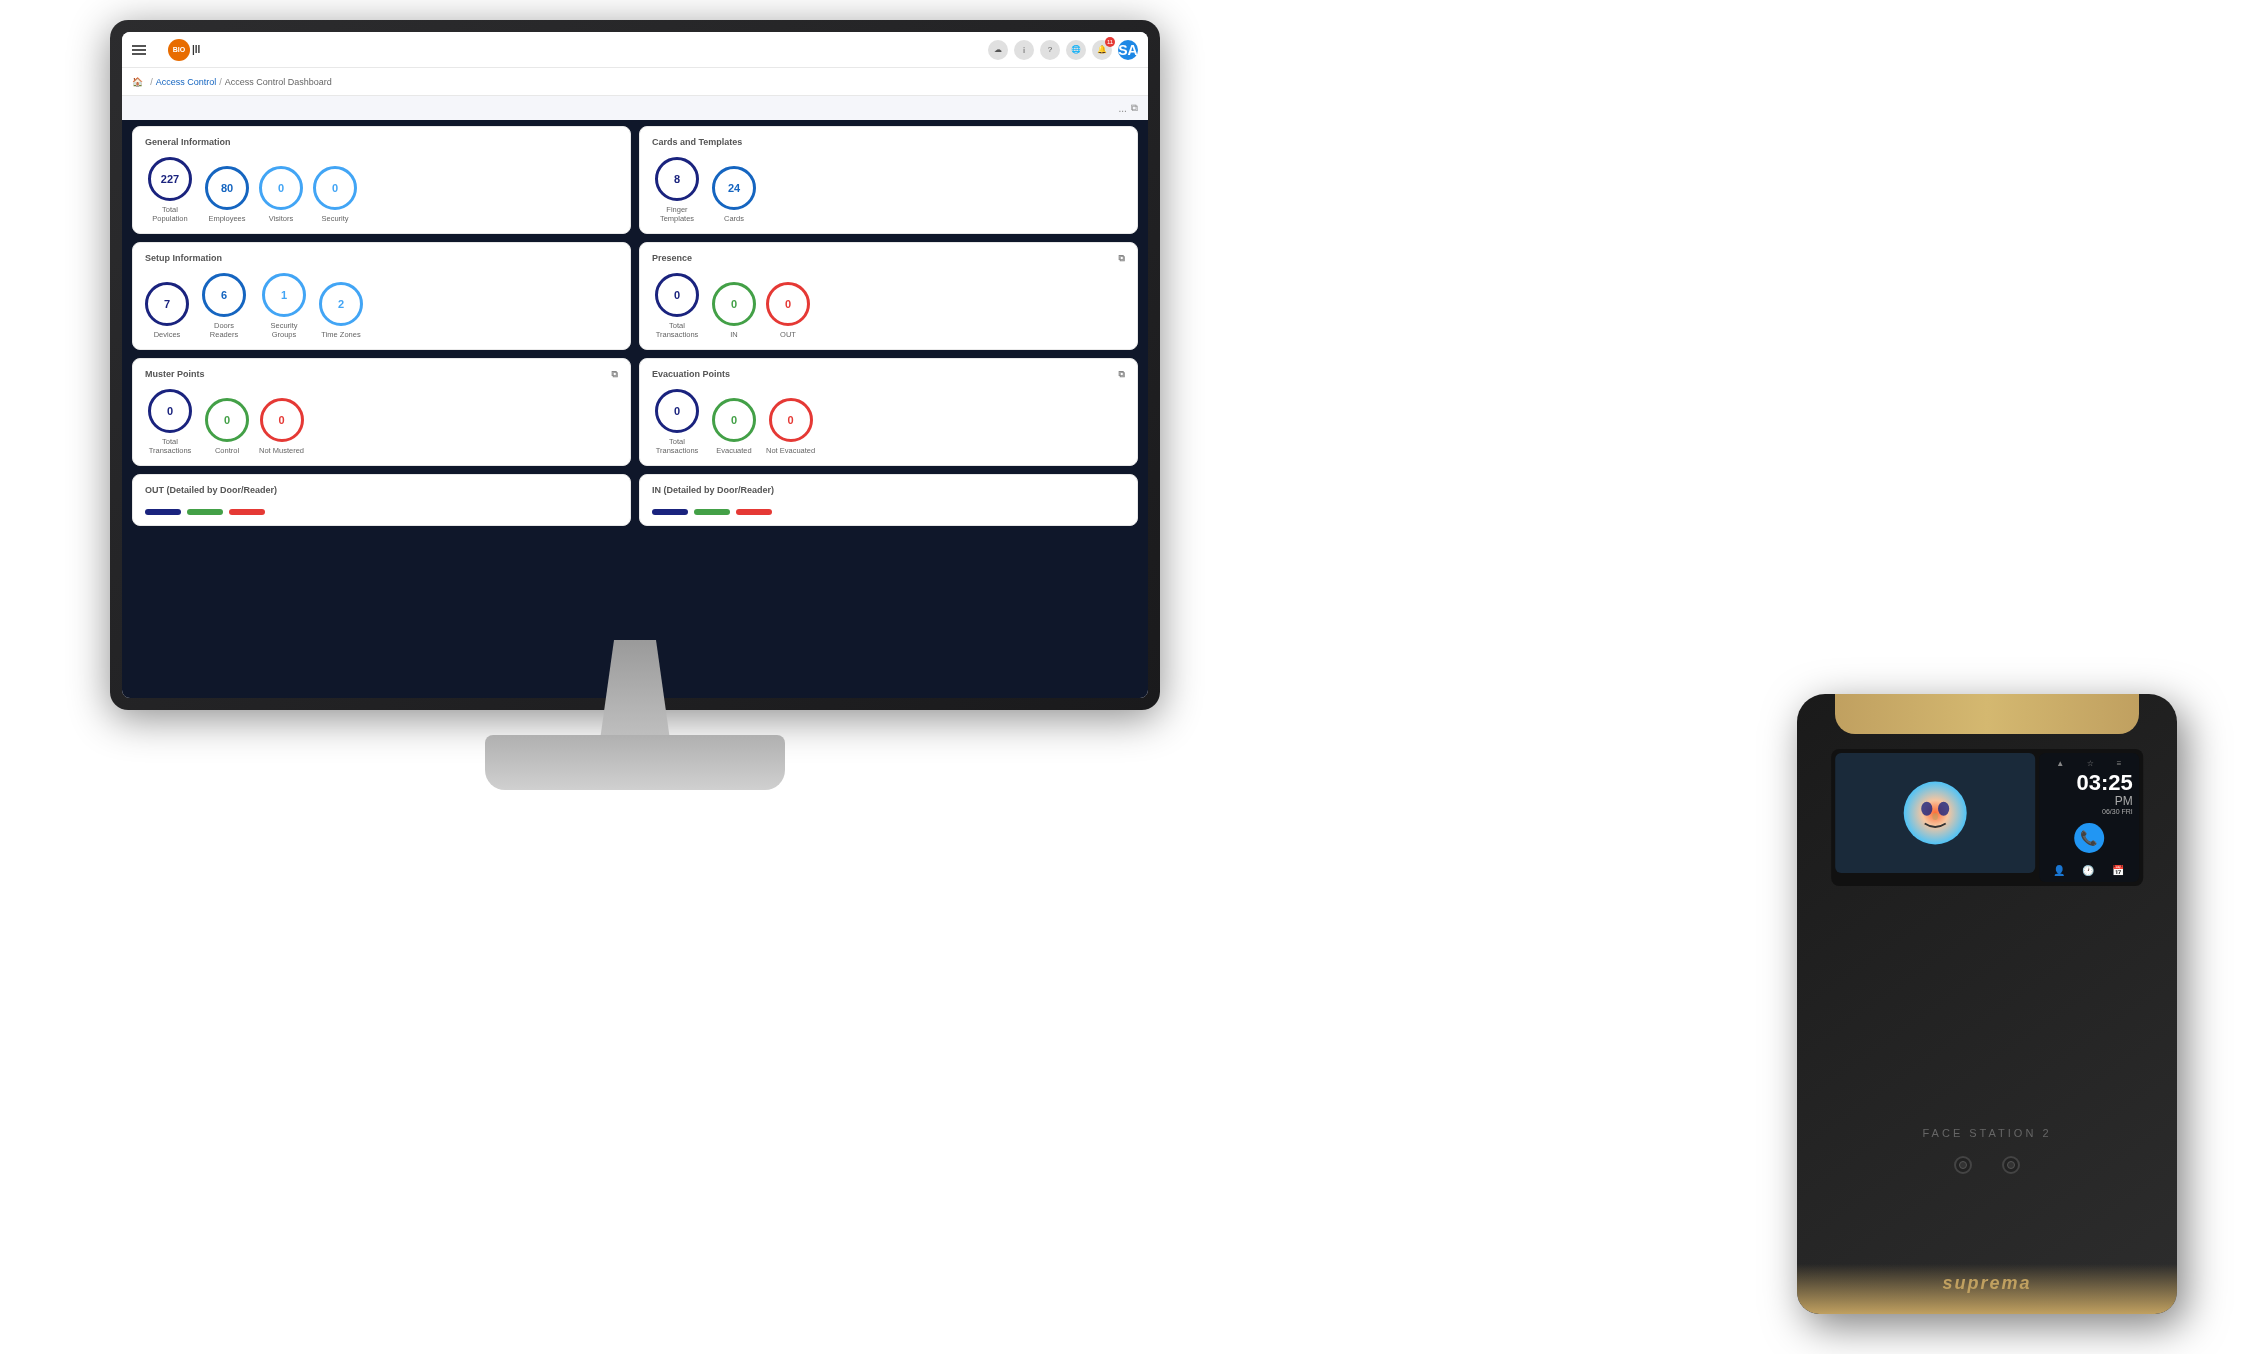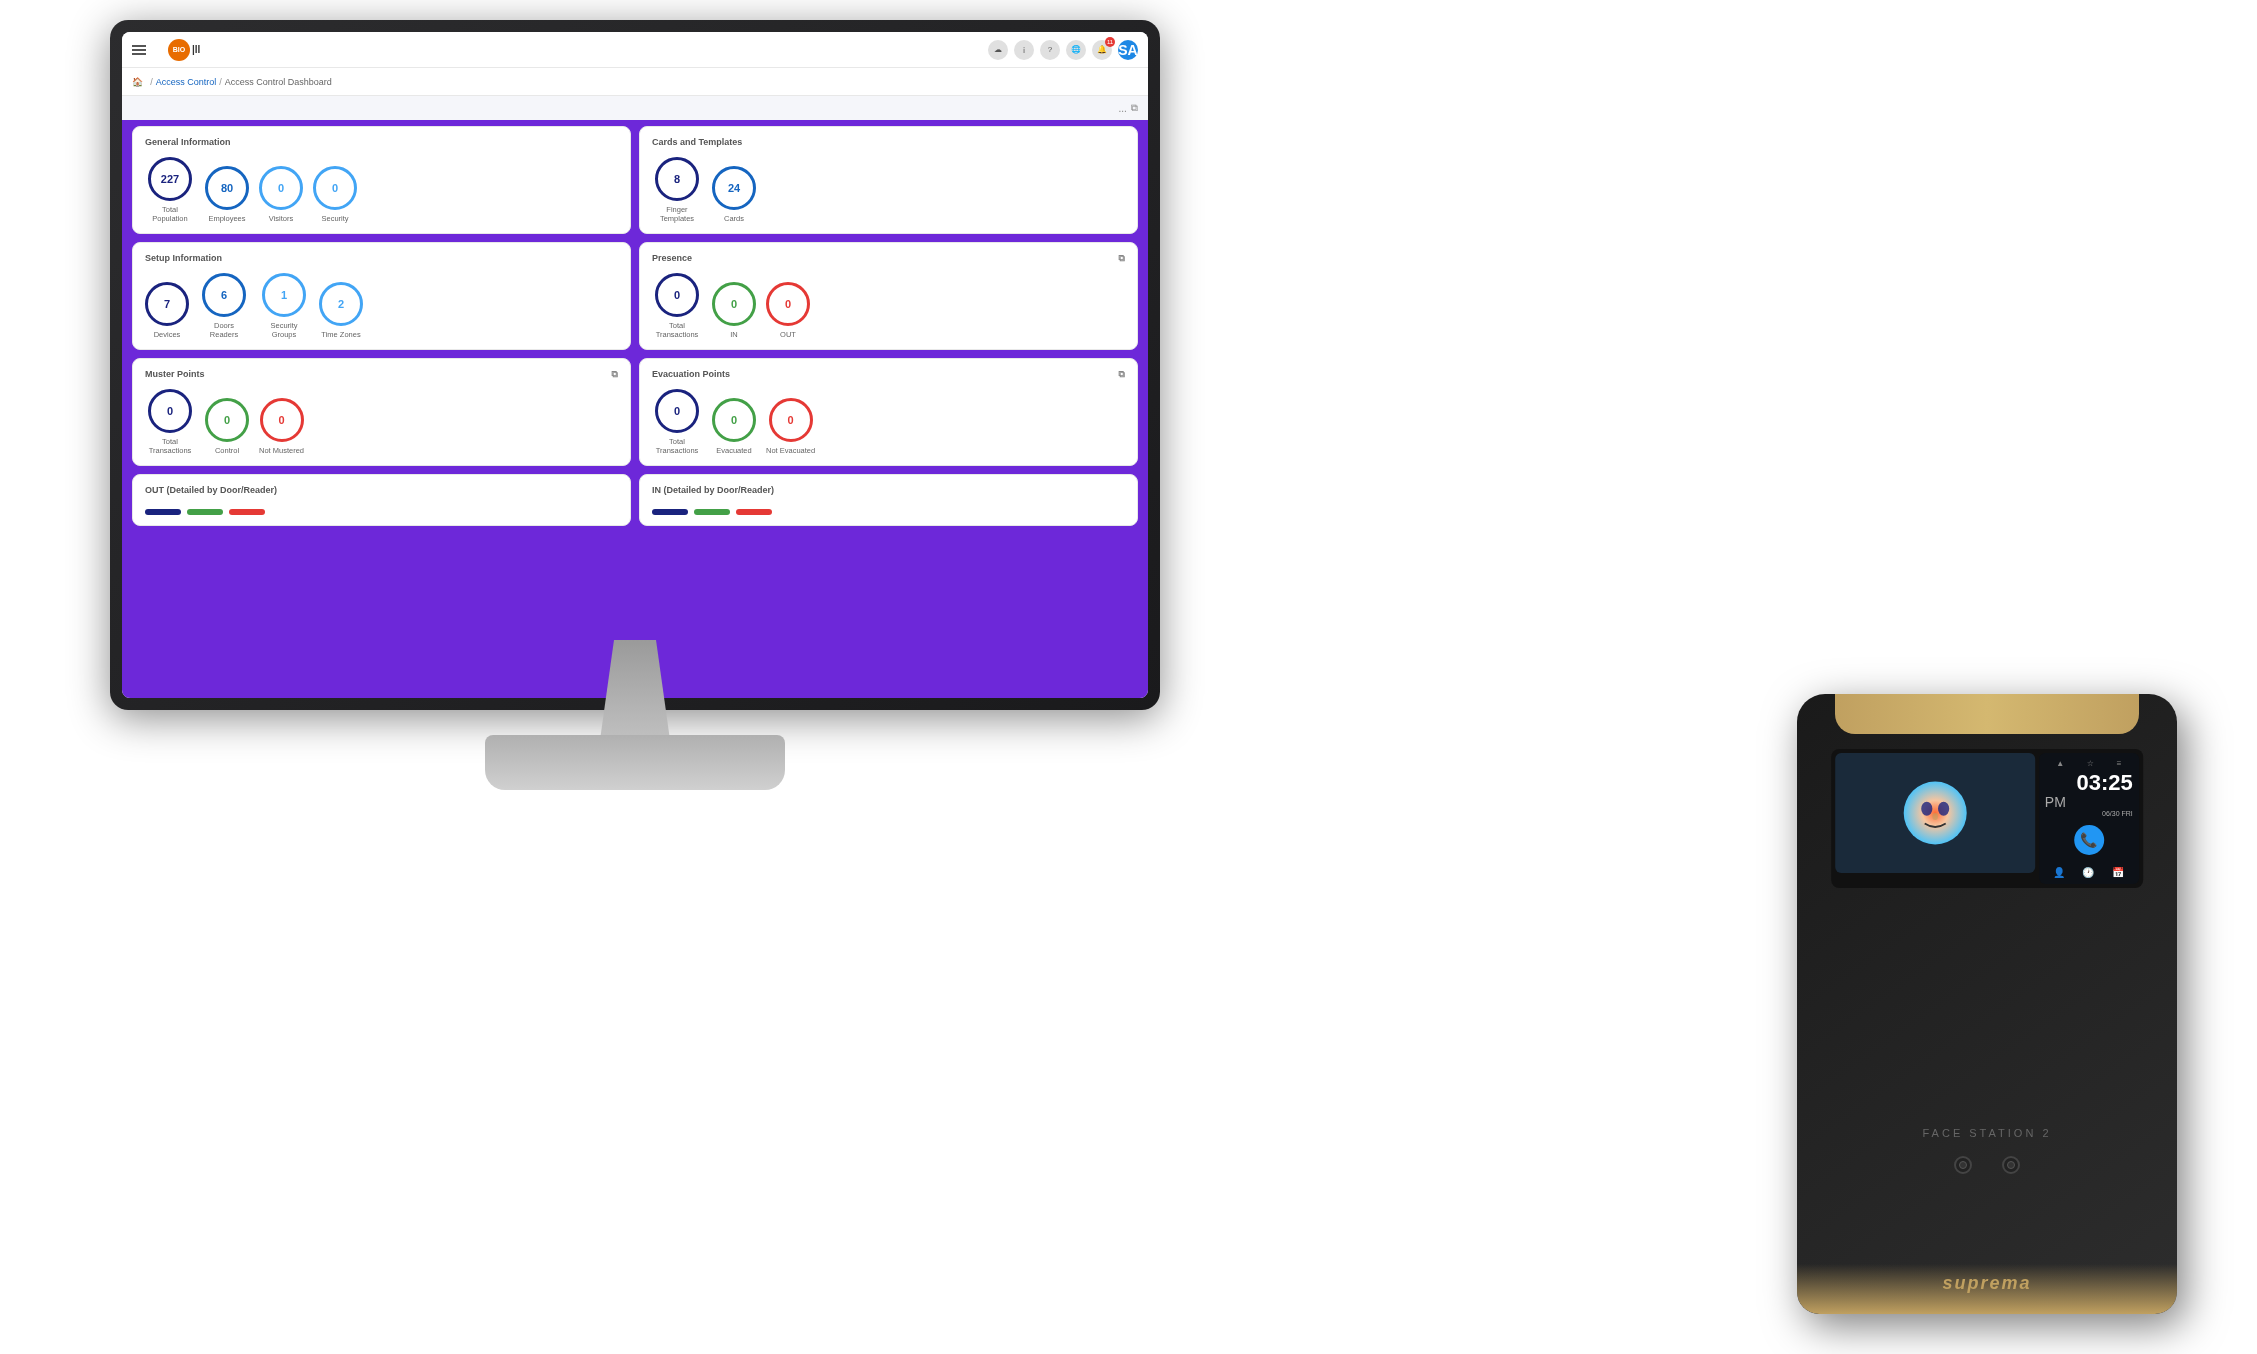--- a/index.html
+++ b/index.html
@@ -211,21 +211,21 @@
       font-size: 10px;
       color: #888;
       cursor: pointer;
     }
 
     
     .ui-main {
       flex: 1;
       overflow-y: auto;
       padding: 6px 10px;
-      background: #6d28d9;
+      background: #0f172a;
     }
 
     .cards-grid {
       display: grid;
       grid-template-columns: 1fr 1fr;
       gap: 8px;
     }
 
     .card {
       background: #fff;
@@ -386,23 +386,23 @@
 
     .fs-time {
       font-size: 22px;
       font-weight: bold;
       color: #fff;
       text-align: right;
       line-height: 1;
     }
 
     .fs-ampm {
-      font-size: 14px;
+      font-size: 12px;
       color: #aaa;
-      text-align: left;
+      text-align: right;
     }
 
     .fs-date {
       font-size: 7px;
       color: #aaa;
       text-align: right;
     }
 
     .fs-phone-icon {
       margin: 8px auto;

